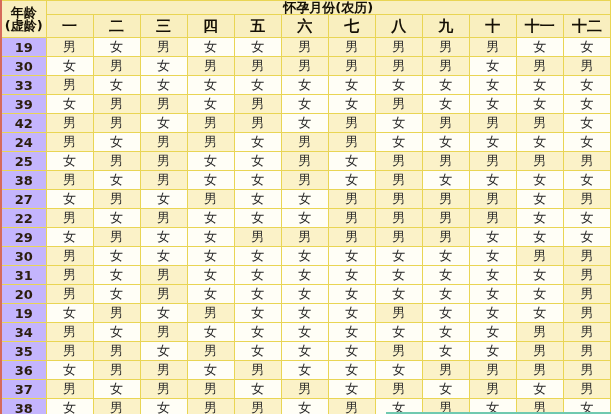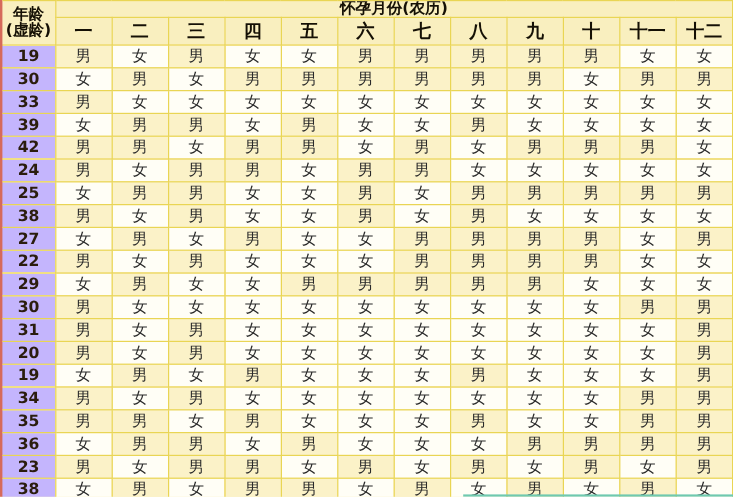--- a/index.html
+++ b/index.html
@@ -382,21 +382,21 @@
           <td class="boy">男</td>
           <td class="girl">女</td>
           <td class="girl">女</td>
           <td class="girl">女</td>
           <td class="boy">男</td>
           <td class="boy">男</td>
           <td class="boy">男</td>
           <td class="boy">男</td>
         </tr>
         <tr>
-          <th>23</th>
+          <th>37</th>
           <td class="boy">男</td>
           <td class="girl">女</td>
           <td class="boy">男</td>
           <td class="boy">男</td>
           <td class="girl">女</td>
           <td class="boy">男</td>
           <td class="girl">女</td>
           <td class="boy">男</td>
           <td class="girl">女</td>
           <td class="boy">男</td>

